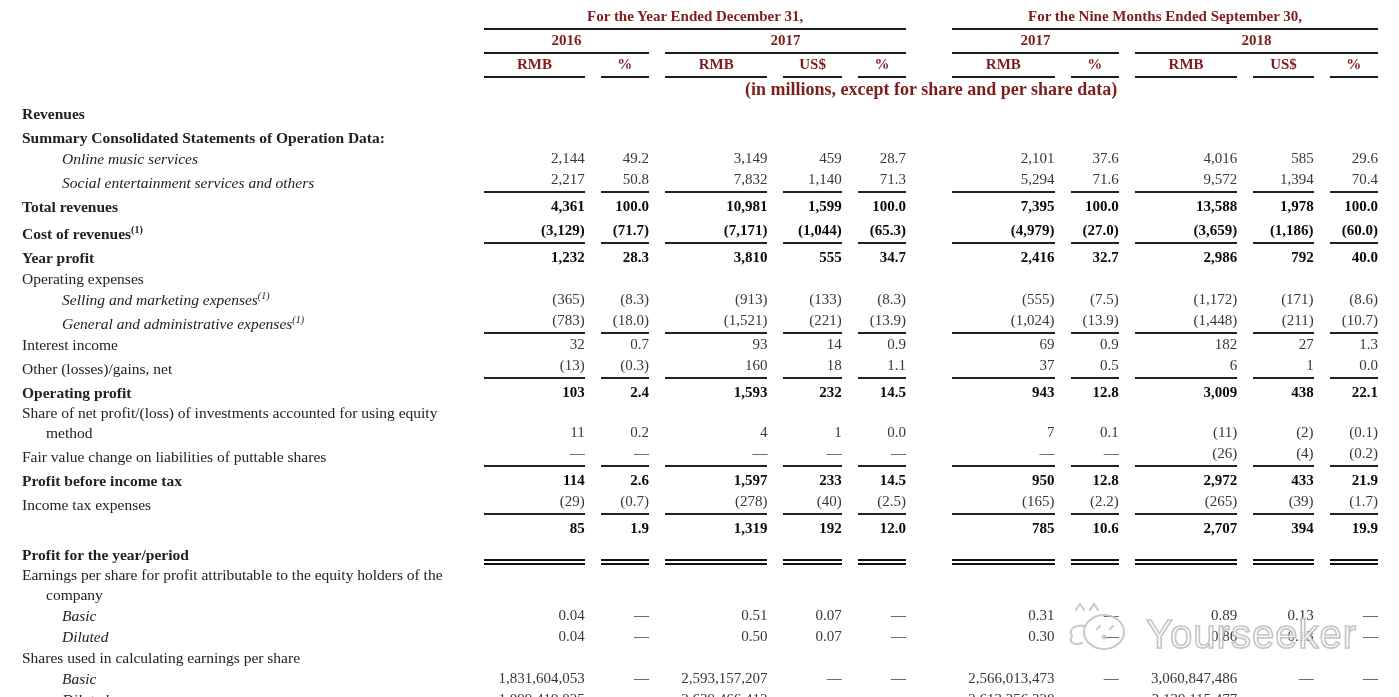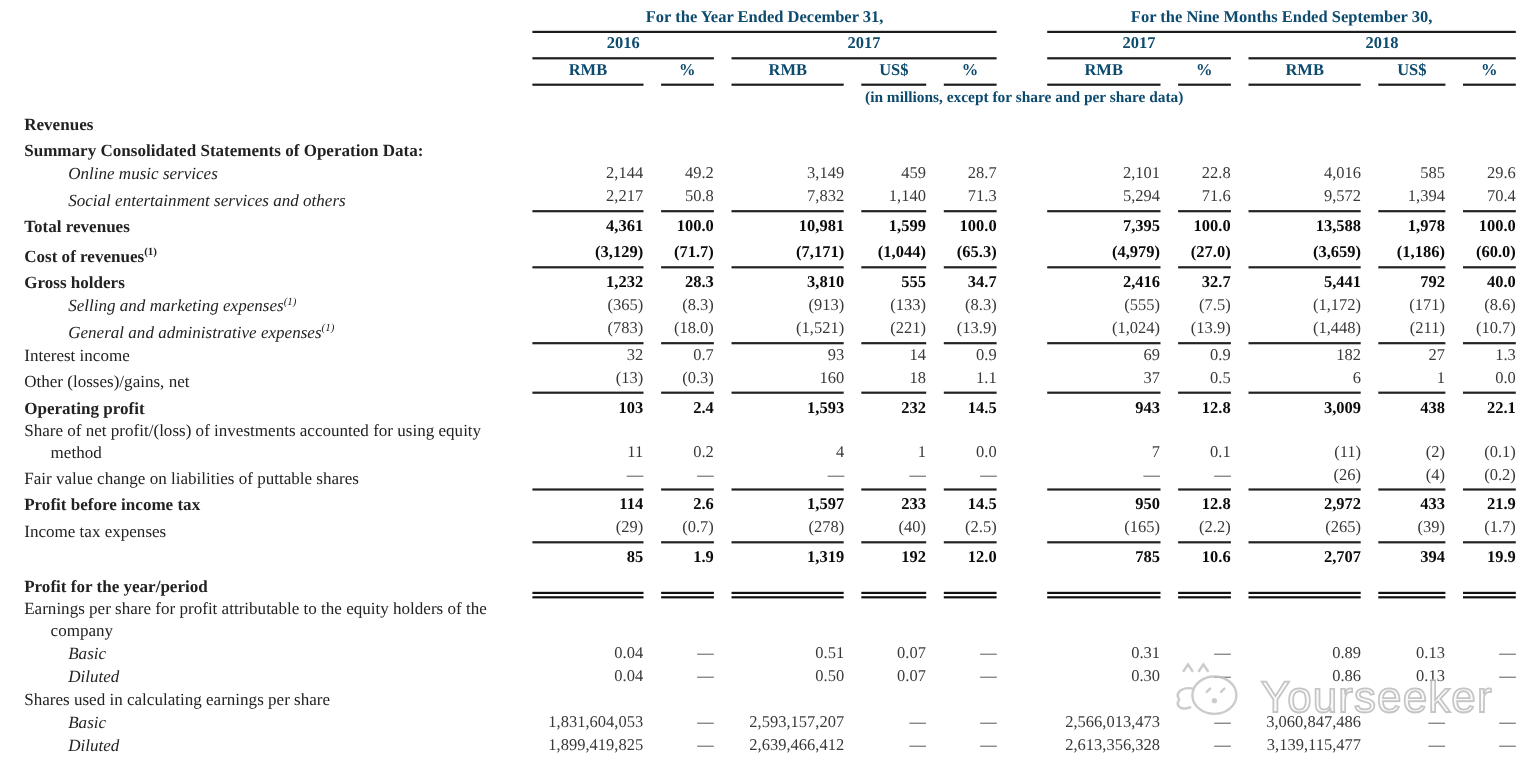--- a/index.html
+++ b/index.html
@@ -5,24 +5,24 @@
   html,body{margin:0;padding:0;}
   body{
     width:1399px;height:697px;background:#ffffff;overflow:hidden;position:relative;
     font-family:"Liberation Serif","DejaVu Serif",serif;color:#2e2e2e;
   }
   table{
     border-collapse:separate;border-spacing:16px 0;table-layout:fixed;
     margin-top:6px;width:1394px;
   }
   th,td{padding:0;font-size:15px;line-height:21px;vertical-align:bottom;white-space:nowrap;}
-  th{font-weight:bold;color:#0c4a6e;}
+  th{font-weight:bold;color:#7f1d1d;}
   
   .hline{border-bottom:2px solid #1c1c1c;text-align:center;padding-bottom:1px;}
-  .note-row th{border-bottom:none;font-size:14px;padding-top:1px;}
+  .note-row th{border-bottom:none;font-size:18px;padding-top:1px;}
   
   td.lbl{text-align:left;overflow:visible;font-size:15.5px;color:#222;}
   td.lbl.ind0{padding-left:6px;}
   td.lbl.ind1{padding-left:46px;font-style:italic;}
   td.lbl.hang{padding-left:30px;text-indent:-24px;white-space:normal;line-height:20px;}
   .b{font-weight:bold;color:#0b0b0b;}
   
   td.val{text-align:right;color:#383838;}
   td.val.b{color:#0b0b0b;}
   td.ul{border-bottom:2px solid #222;padding-bottom:1px;}
@@ -123,21 +123,21 @@
       </tr>
       <tr>
         <td class="lbl ind1">Online music services</td>
         <td class="val">2,144</td>
         <td class="val">49.2</td>
         <td class="val">3,149</td>
         <td class="val">459</td>
         <td class="val">28.7</td>
         <td></td>
         <td class="val">2,101</td>
-        <td class="val">22.8</td>
+        <td class="val">37.6</td>
         <td class="val">4,016</td>
         <td class="val">585</td>
         <td class="val">29.6</td>
       </tr>
       <tr>
         <td class="lbl ind1">Social entertainment services and others</td>
         <td class="val ul">2,217</td>
         <td class="val ul">50.8</td>
         <td class="val ul">7,832</td>
         <td class="val ul">1,140</td>
@@ -171,32 +171,46 @@
         <td class="val b ul">(1,044)</td>
         <td class="val b ul">(65.3)</td>
         <td></td>
         <td class="val b ul">(4,979)</td>
         <td class="val b ul">(27.0)</td>
         <td class="val b ul">(3,659)</td>
         <td class="val b ul">(1,186)</td>
         <td class="val b ul">(60.0)</td>
       </tr>
       <tr class="trb">
-        <td class="lbl ind0 b">Gross holders</td>
+        <td class="lbl ind0 b">Year profit</td>
         <td class="val b">1,232</td>
         <td class="val b">28.3</td>
         <td class="val b">3,810</td>
         <td class="val b">555</td>
         <td class="val b">34.7</td>
         <td></td>
         <td class="val b">2,416</td>
         <td class="val b">32.7</td>
-        <td class="val b">5,441</td>
+        <td class="val b">2,986</td>
         <td class="val b">792</td>
         <td class="val b">40.0</td>
+      </tr>
+      <tr>
+        <td class="lbl ind0">Operating expenses</td>
+        <td class="val"></td>
+        <td class="val"></td>
+        <td class="val"></td>
+        <td class="val"></td>
+        <td class="val"></td>
+        <td></td>
+        <td class="val"></td>
+        <td class="val"></td>
+        <td class="val"></td>
+        <td class="val"></td>
+        <td class="val"></td>
       </tr>
       <tr>
         <td class="lbl ind1">Selling and marketing expenses<sup>(1)</sup></td>
         <td class="val">(365)</td>
         <td class="val">(8.3)</td>
         <td class="val">(913)</td>
         <td class="val">(133)</td>
         <td class="val">(8.3)</td>
         <td></td>
         <td class="val">(555)</td>

